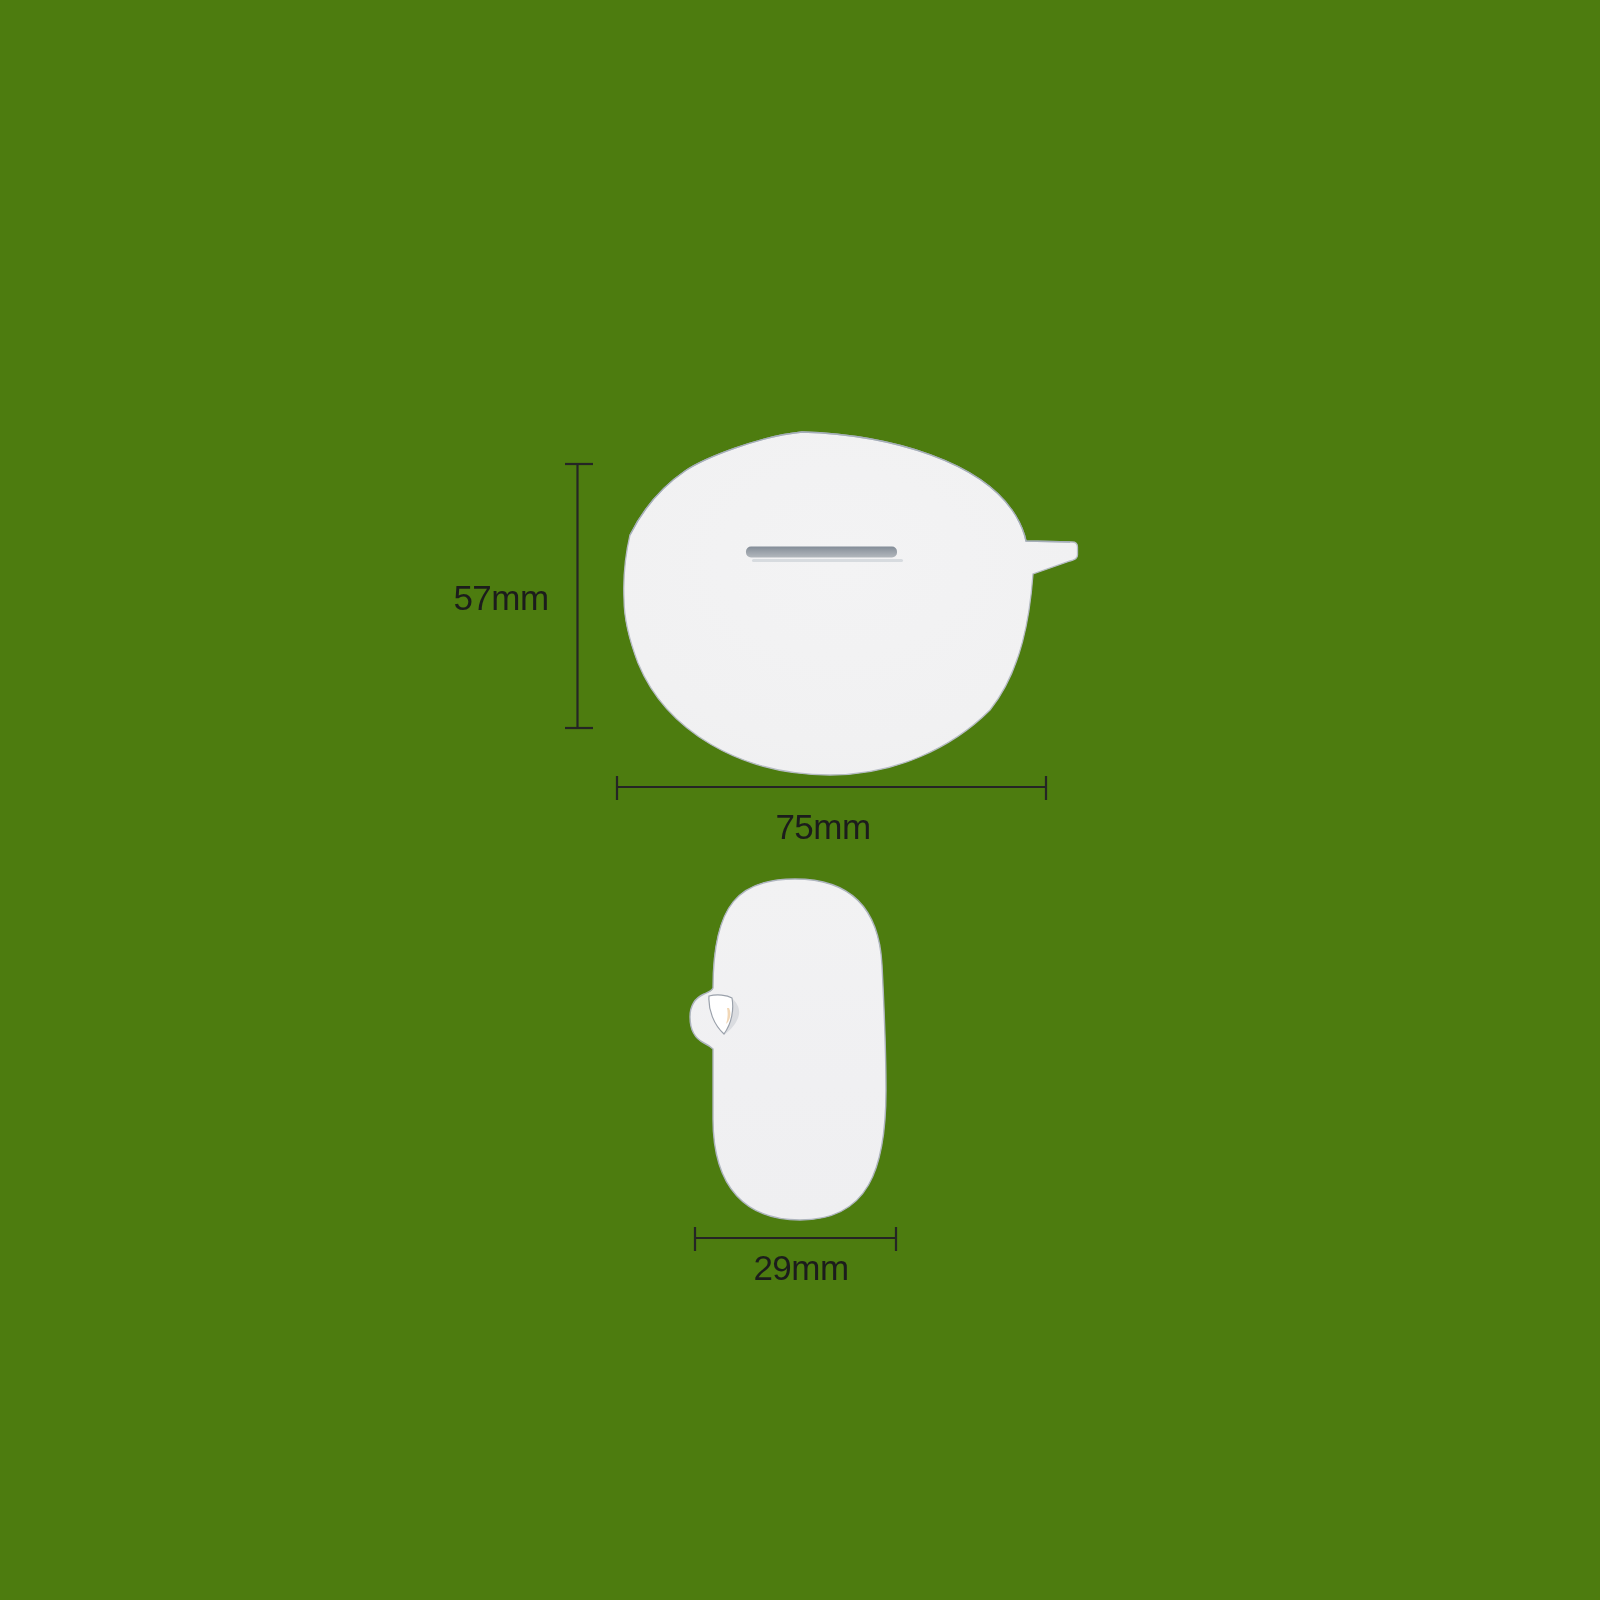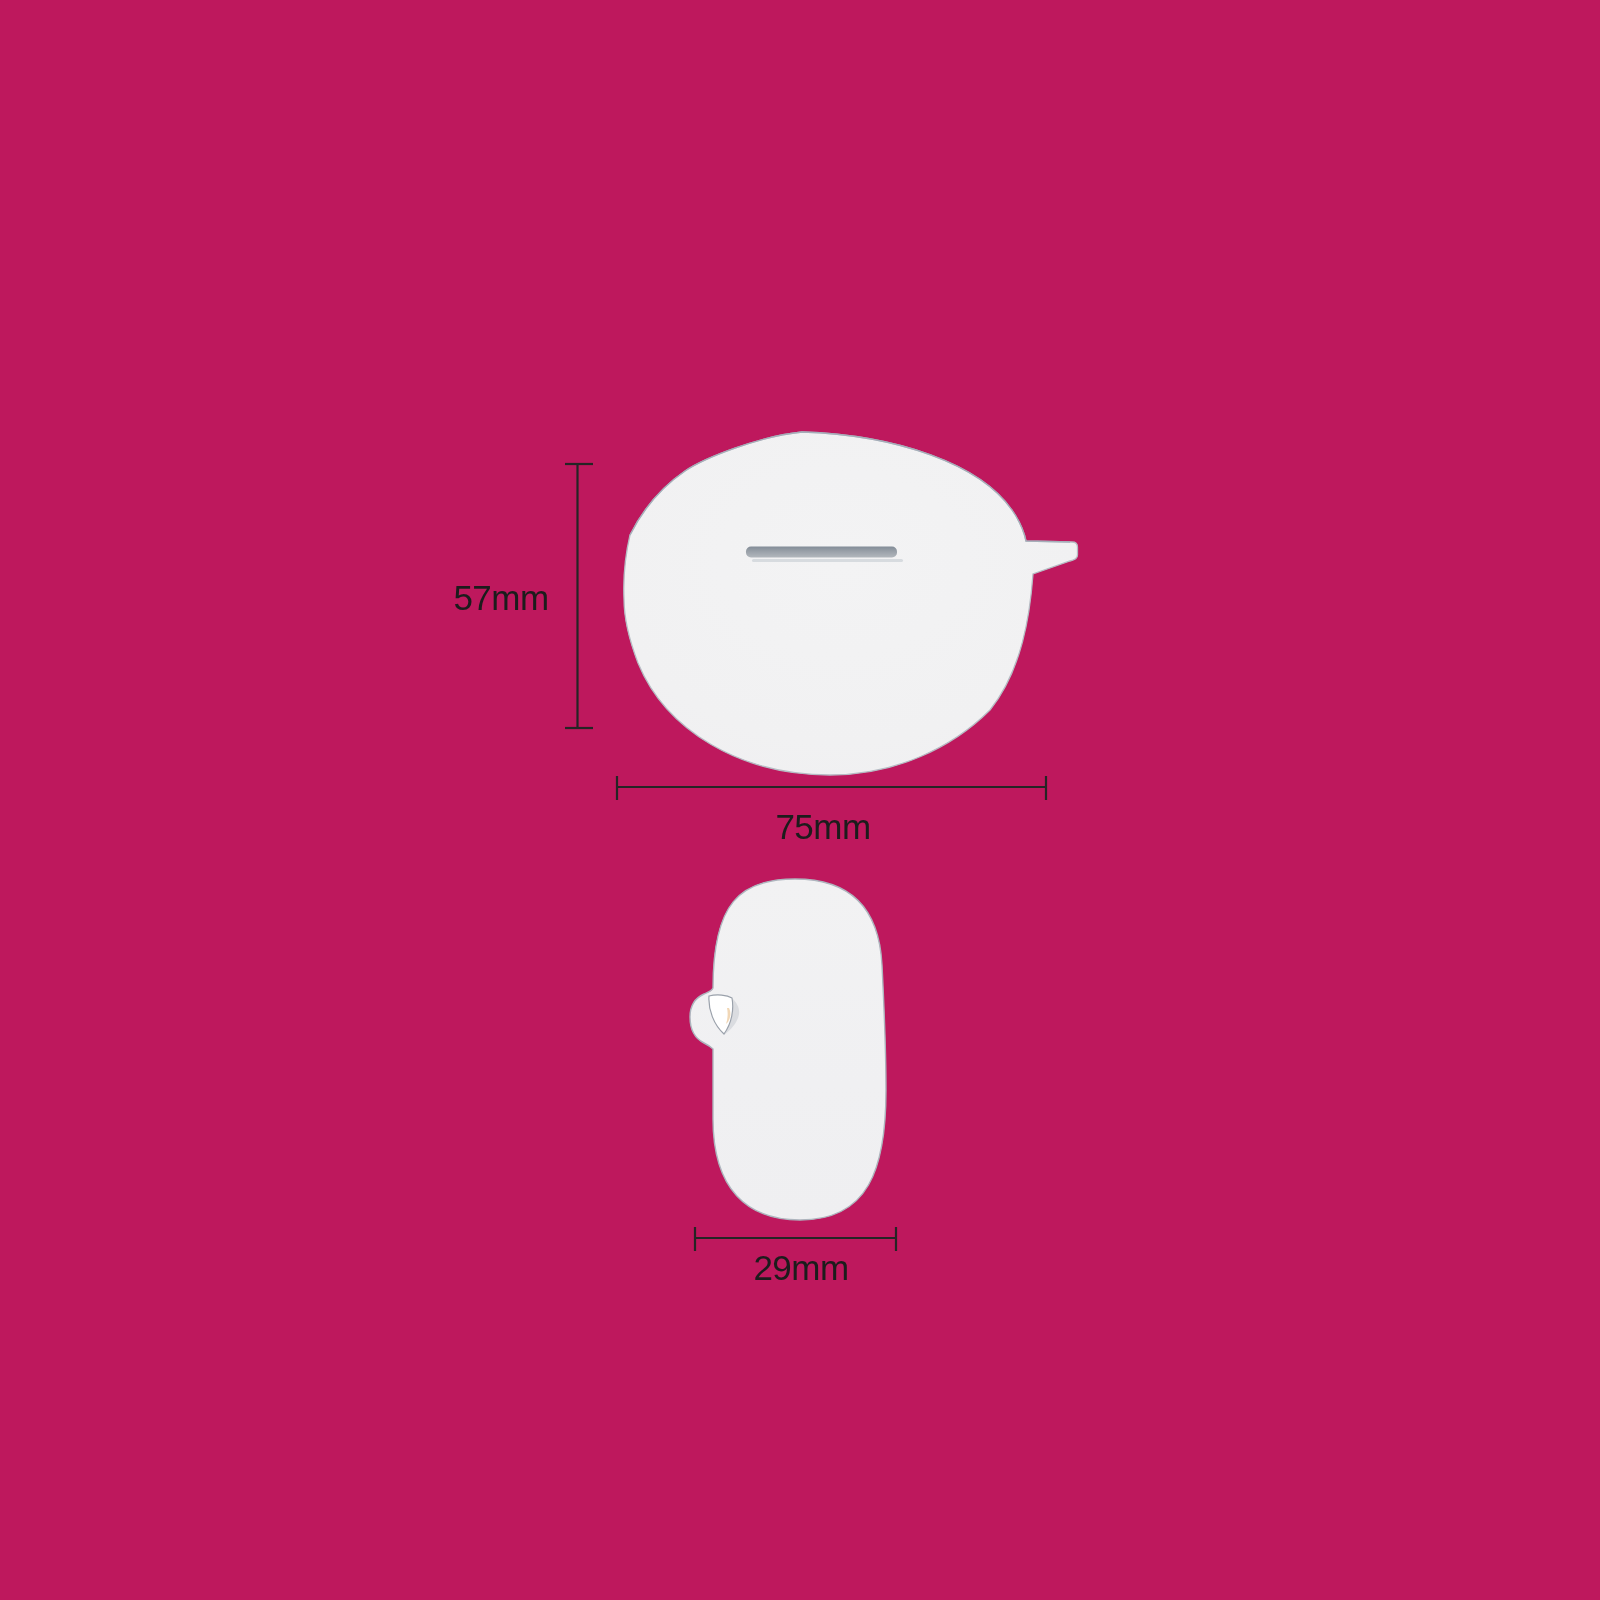--- a/index.html
+++ b/index.html
@@ -1,16 +1,16 @@
 <!DOCTYPE html>
 <html><head>
 <meta charset="utf-8">
 <style>
   html,body{margin:0;padding:0;background:#ffffff;}
-  .page{width:1600px;height:1600px;position:relative;background:#be185d;overflow:hidden;}
+  .page{width:1600px;height:1600px;position:relative;background:#4d7c0f;overflow:hidden;}
   svg{display:block;}
   text{font-family:"Liberation Sans",sans-serif;fill:#1c1c1c;}
 </style>
 </head>
 <body>
 <div class="page">
 <svg width="1600" height="1600" viewBox="0 0 1600 1600">
   <defs>
     <radialGradient id="ovalfill" cx="48%" cy="38%" r="75%">
       <stop offset="0%" stop-color="#f3f3f4"></stop>

